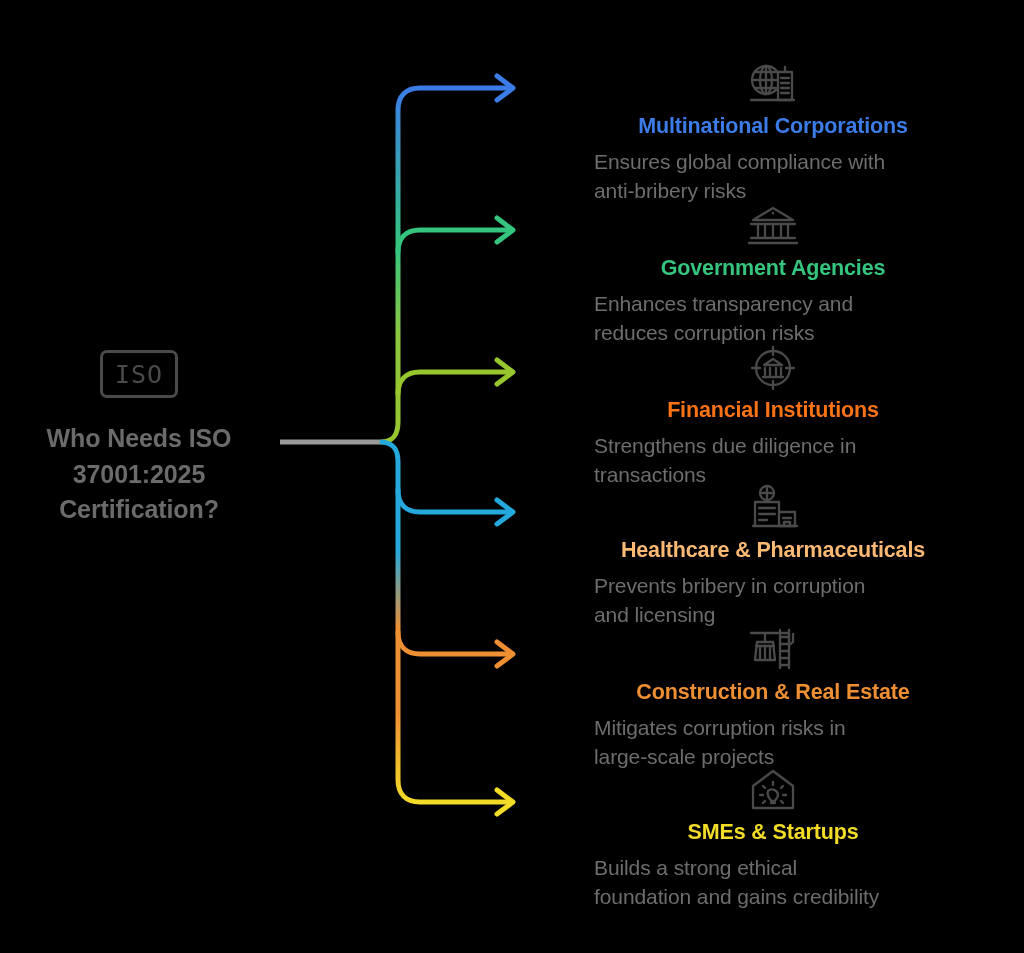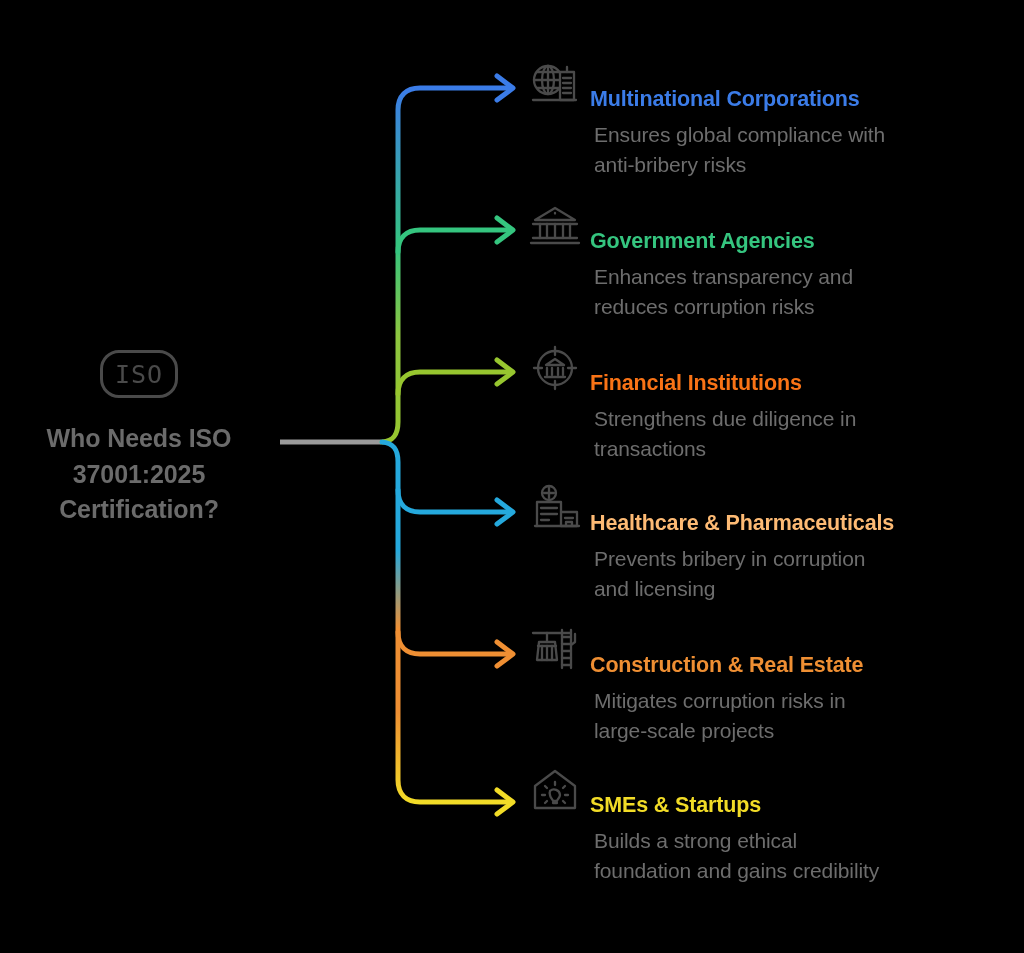--- a/index.html
+++ b/index.html
@@ -24,21 +24,21 @@
     left: 14px;
     top: 350px;
     width: 250px;
     text-align: center;
   }
   #iso-badge {
     width: 78px;
     height: 48px;
     margin: 0 auto;
     border: 3px solid #4a4a4a;
-    border-radius: 19px;
+    border-radius: 7px;
     display: flex;
     align-items: center;
     justify-content: center;
     box-sizing: border-box;
   }
   #iso-badge span {
     font-family: "DejaVu Sans Mono", "Liberation Mono", monospace;
     font-size: 25px;
     letter-spacing: 1px;
     color: #4a4a4a;
@@ -64,22 +64,23 @@
   }
 
   
   .branch {
     position: absolute;
     left: 528px;
     width: 490px;
   }
   .branch-head {
     display: flex;
-    align-items: flex-end;
-    gap: 8px;
+    align-items: center;
+    gap: 0;
+    flex-direction: column;
   }
   .branch-icon {
     width: 54px;
     height: 54px;
     flex: 0 0 54px;
     margin-top: -14px;
   }
   .branch-icon svg { display: block; }
   .branch-title {
     font-size: 21.5px;

